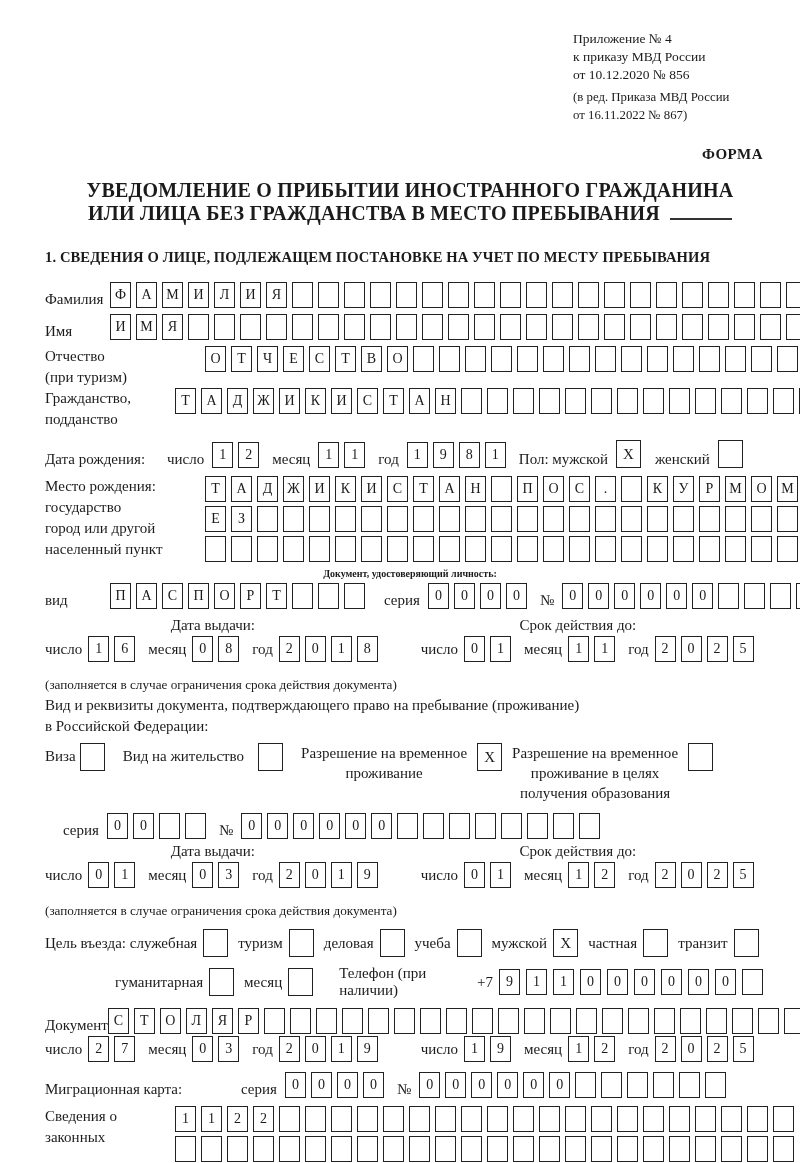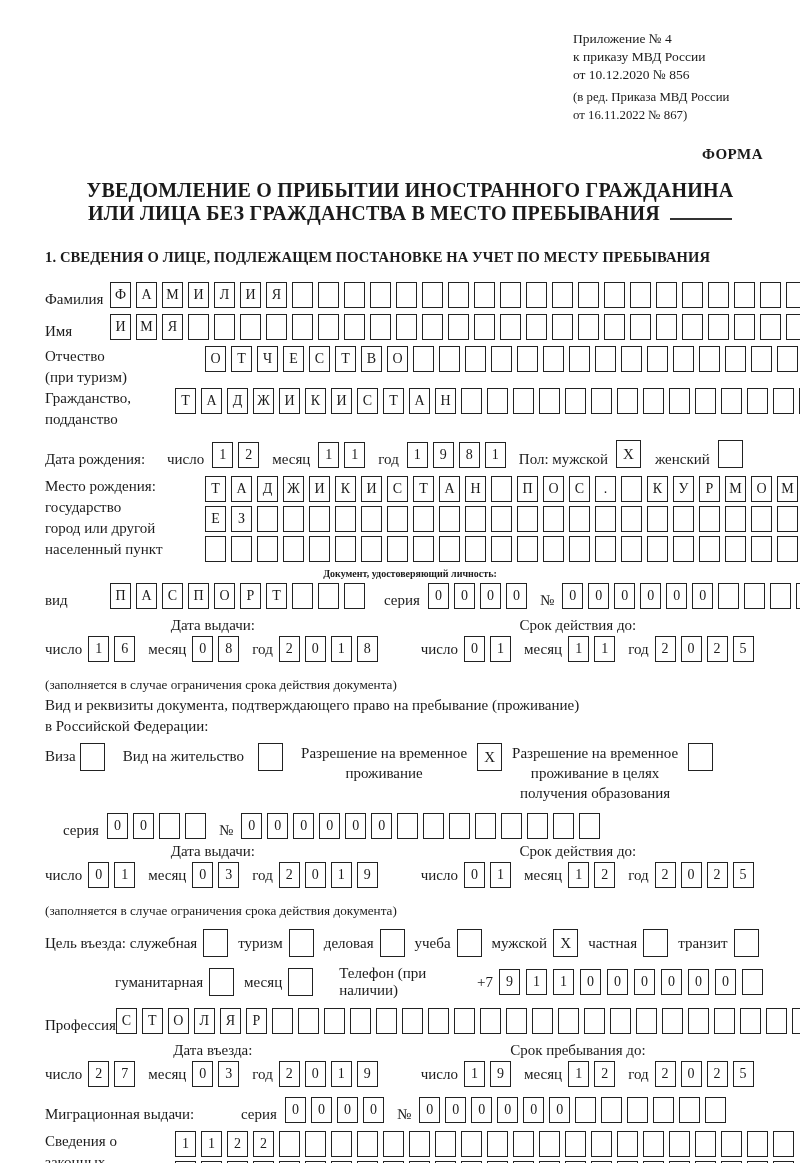--- a/index.html
+++ b/index.html
@@ -516,21 +516,21 @@
         <span class="cell">0</span>
         <span class="cell">0</span>
         <span class="cell">0</span>
         <span class="cell">0</span>
         <span class="cell">0</span>
         <span class="cell"></span>
       </span>
   </div>
 
   <div class="row" style="margin-top:9px;">
-    <span class="lbl" style="width:78px">Профессия</span>
+    <span class="lbl" style="width:78px">Документ</span>
     <span class="boxes">
         <span class="cell">С</span>
         <span class="cell">Т</span>
         <span class="cell">О</span>
         <span class="cell">Л</span>
         <span class="cell">Я</span>
         <span class="cell">Р</span>
         <span class="cell"></span>
         <span class="cell"></span>
         <span class="cell"></span>
@@ -548,24 +548,20 @@
         <span class="cell"></span>
         <span class="cell"></span>
         <span class="cell"></span>
         <span class="cell"></span>
         <span class="cell"></span>
         <span class="cell"></span>
         <span class="cell"></span>
       </span>
   </div>
 
-  <div class="dhead" style="margin-top:8px;">
-    <span>Дата въезда:</span>
-    <span>Срок пребывания до:</span>
-  </div>
   <div class="drow">
     <span class="dgroup">
       <span class="lbl">число</span>
       <span class="boxes">
           <span class="cell">2</span>
           <span class="cell">7</span>
         </span>
       <span class="lbl">месяц</span>
       <span class="boxes">
           <span class="cell">0</span>
@@ -594,21 +590,21 @@
       <span class="boxes">
           <span class="cell">2</span>
           <span class="cell">0</span>
           <span class="cell">2</span>
           <span class="cell">5</span>
         </span>
     </span>
   </div>
 
   <div class="row" style="margin-top:10px;">
-    <span class="lbl" style="width:168px">Миграционная выдачи:</span>
+    <span class="lbl" style="width:168px">Миграционная карта:</span>
     <span class="lbl mr8" style="margin-left:28px">серия</span>
     <span class="boxes mr8">
         <span class="cell">0</span>
         <span class="cell">0</span>
         <span class="cell">0</span>
         <span class="cell">0</span>
       </span>
     <span class="lbl mr8">№</span>
     <span class="boxes">
         <span class="cell">0</span>

